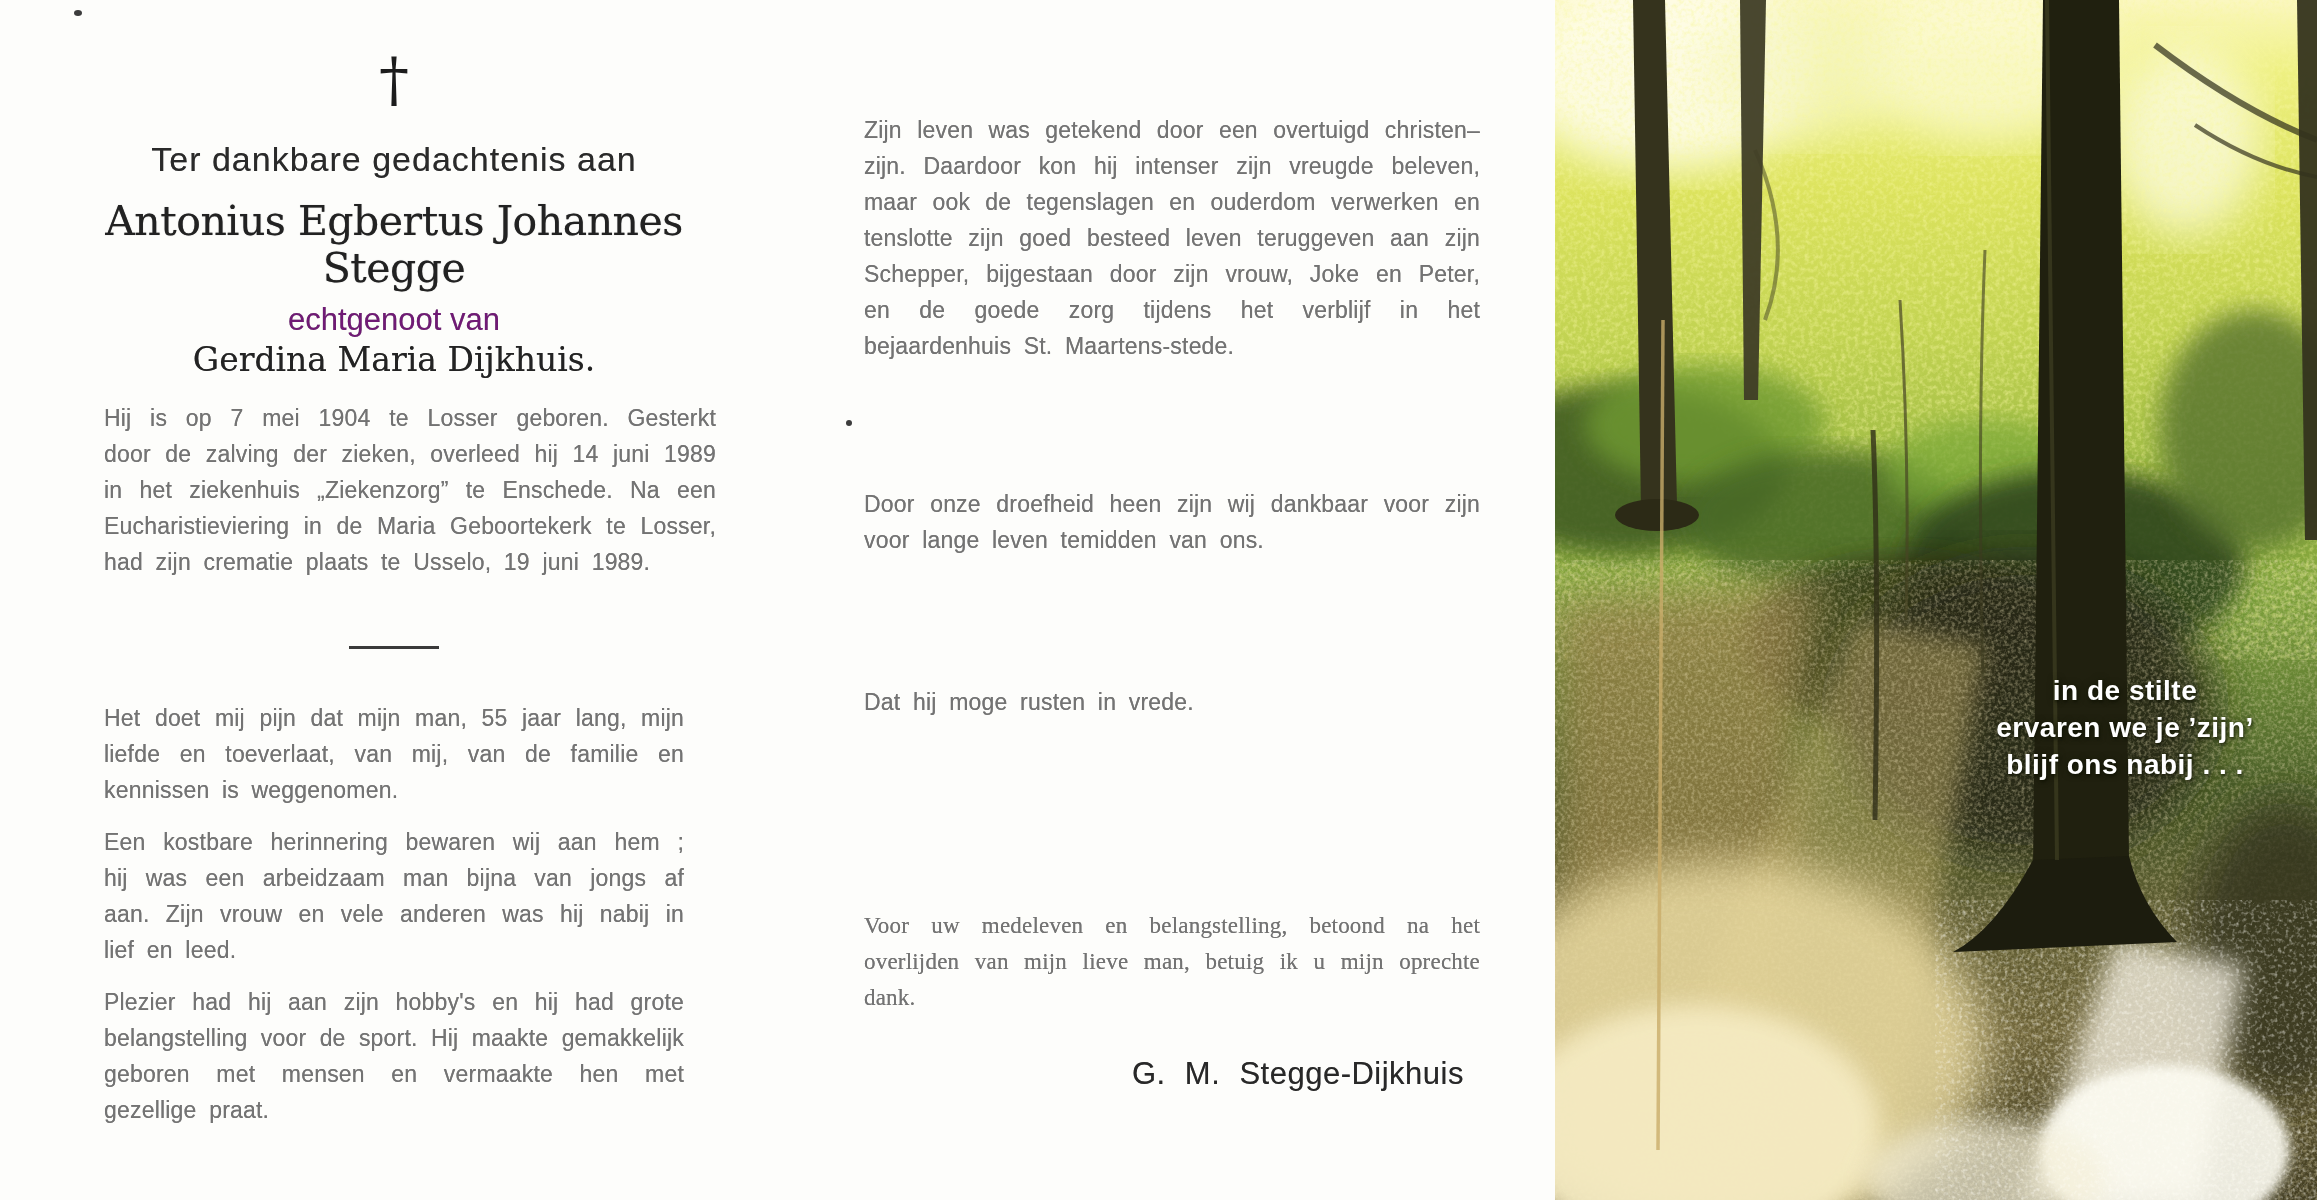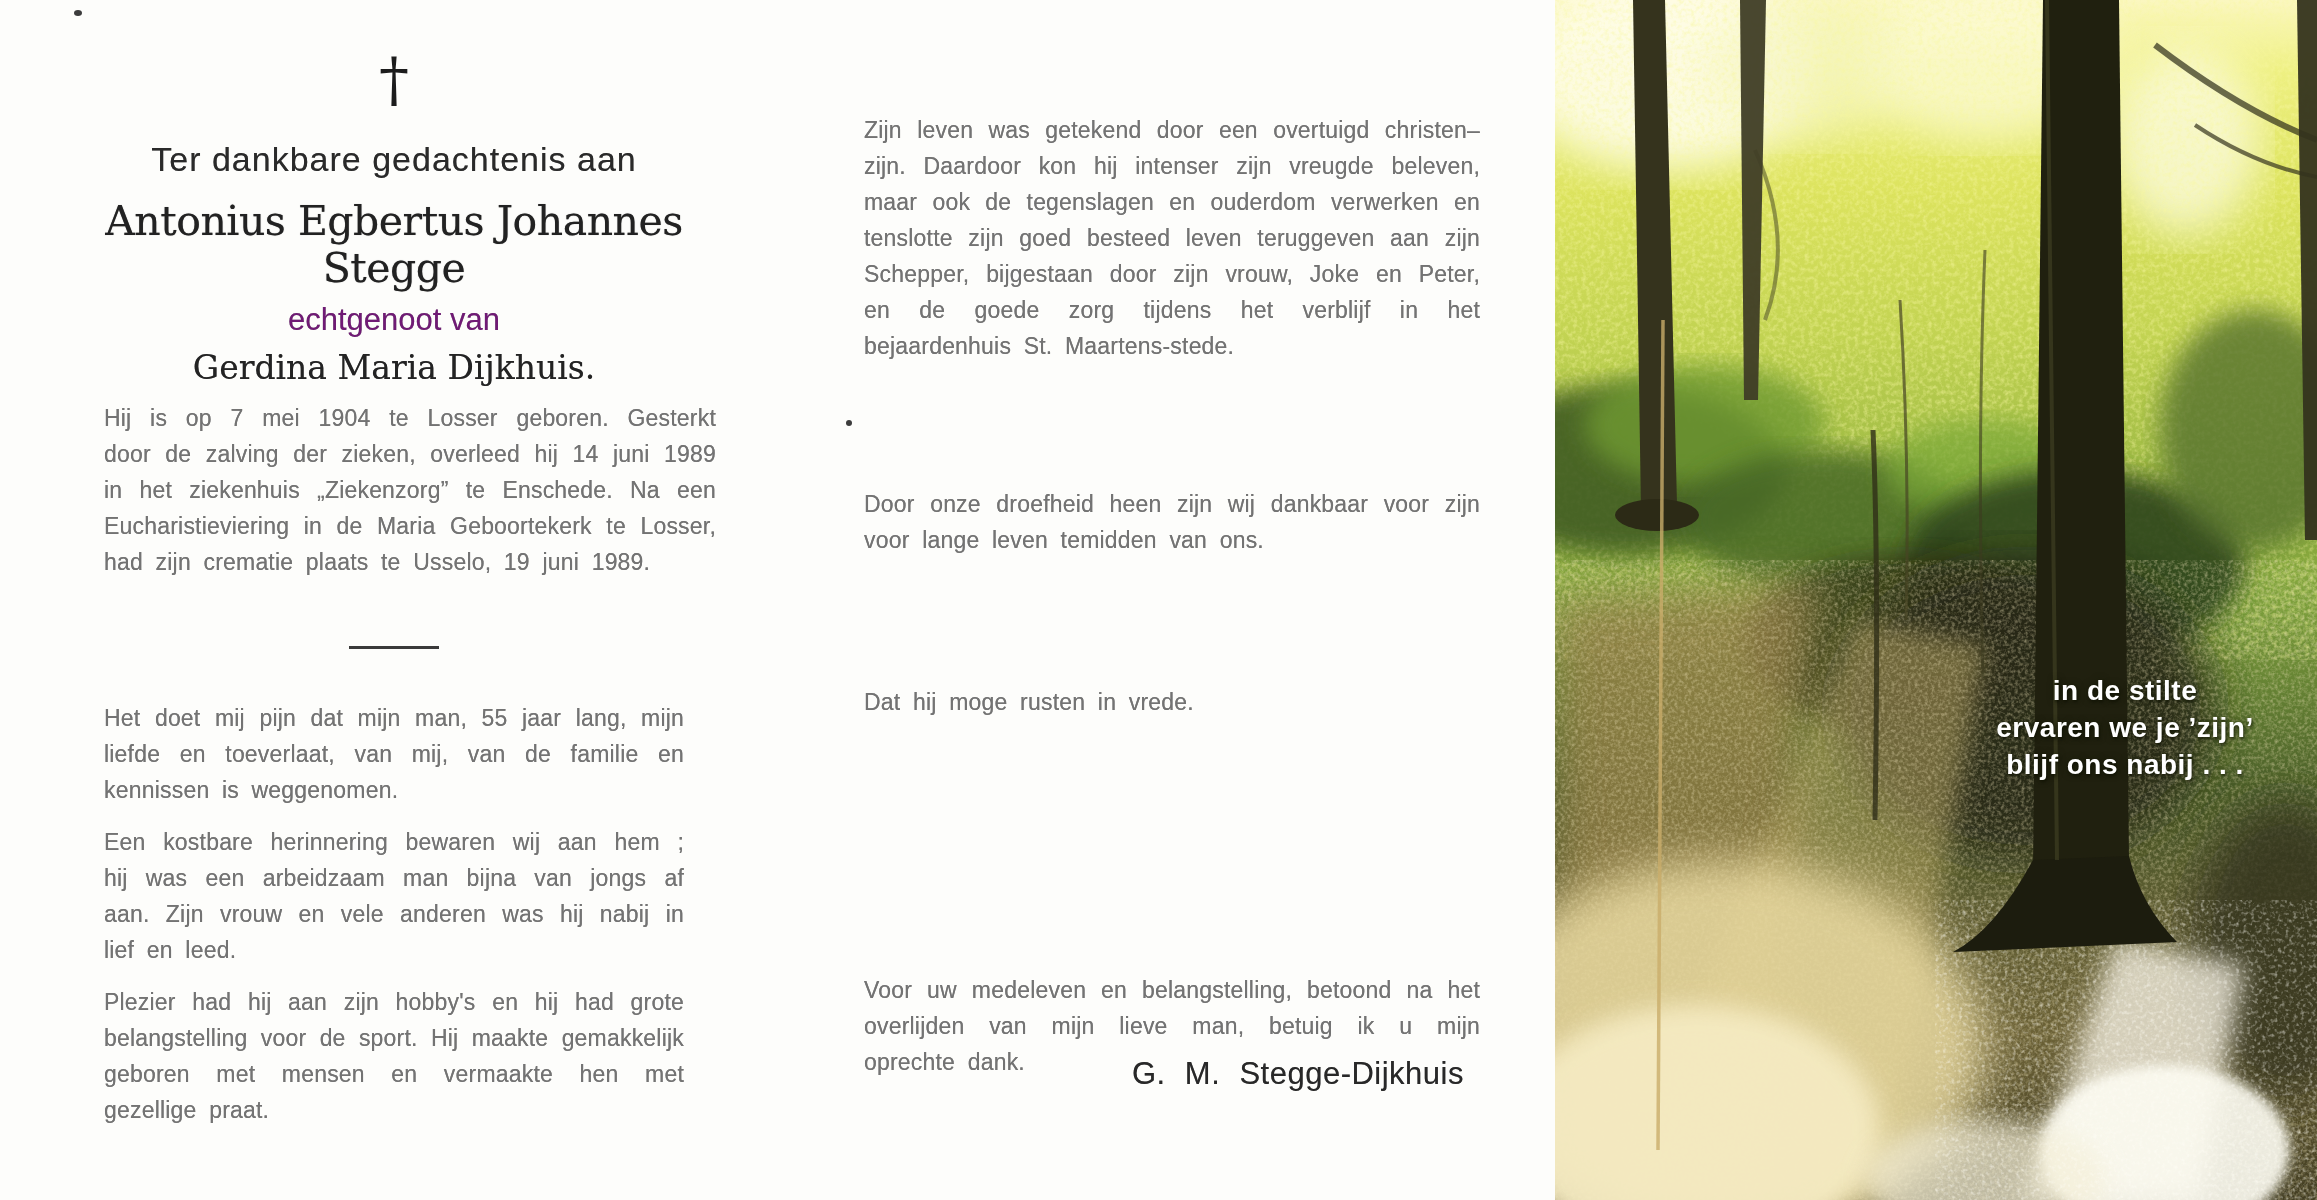--- a/index.html
+++ b/index.html
@@ -26,21 +26,21 @@
     text-align:center;font-family:"DejaVu Serif",serif;font-size:41px;
     line-height:47px;letter-spacing:-0.5px;color:#222;
     text-shadow:0 0 .7px rgba(30,30,30,.6);
   }
   .relation{
     text-align:center;font-size:31px;color:#701a75;
     text-shadow:0 0 .5px rgba(40,40,40,.5);
   }
   .spouse{
     text-align:center;font-family:"DejaVu Serif",serif;font-size:33px;
-    color:#232323;text-shadow:0 0 .6px rgba(30,30,30,.55);margin-top:8px;
+    color:#232323;text-shadow:0 0 .6px rgba(30,30,30,.55);
   }
   .body-par{
     font-size:23px;line-height:36px;text-align:justify;word-spacing:6px;
     letter-spacing:.2px;color:#737373;
     text-shadow:0 0 .6px rgba(45,45,45,.55);
     margin:16px;
   }
   .divider{
     position:absolute;width:90px;height:0;border-top:3px solid #3a3a3a;
     left:261px;
@@ -82,21 +82,21 @@
       <p class="body-par">Het doet mij pijn dat mijn man, 55 jaar lang, mijn liefde  en toeverlaat, van mij, van de familie en kennissen is weggenomen.</p>
       <p class="body-par">Een kostbare herinnering bewaren wij aan hem ; hij was een arbeidzaam man bijna van jongs af aan. Zijn vrouw en vele anderen  was hij nabij in lief en leed.</p>
       <p class="body-par">Plezier had hij aan zijn hobby's en hij had grote belangstelling voor de sport. Hij maakte gemakkelijk geboren met mensen en vermaakte hen met gezellige praat.</p>
     </div>
   </div>
 
   <div class="col col2">
     <p class="blk body-par" style="top:96px;">Zijn leven was getekend door een overtuigd christen–zijn.  Daardoor kon hij intenser zijn vreugde beleven, maar ook de tegenslagen en ouderdom verwerken en tenslotte zijn goed besteed leven teruggeven aan zijn Schepper, bijgestaan door zijn vrouw, Joke en Peter, en de goede zorg tijdens het verblijf in het bejaardenhuis St. Maartens-stede.</p>
     <p class="blk body-par" style="top:470px;">Door onze droefheid heen zijn wij dankbaar voor zijn voor lange leven temidden van ons.</p>
     <p class="blk body-par" style="top:668px;">Dat hij moge rusten in vrede.</p>
-    <p class="blk body-par" style="top:956px;">Voor uw medeleven en belangstelling, betoond na het overlijden van mijn lieve man, betuig ik u mijn oprechte dank.</p>
+    <p class="blk body-par" style="top:892px;font-family:Liberation Serif, serif;">Voor uw medeleven en belangstelling, betoond na het overlijden van mijn lieve man, betuig ik u mijn oprechte dank.</p>
     <div class="blk sig" style="top:1056px;">G. M. Stegge-Dijkhuis</div>
   </div>
 
   <div class="speck" style="left:74px;top:10px;width:8px;height:6px;"></div>
   <div class="speck" style="left:846px;top:420px;width:6px;height:6px;"></div>
 
   <div class="photo">
     <svg width="762" height="1200" viewBox="0 0 762 1200" xmlns="http://www.w3.org/2000/svg">
       <defs>
         <linearGradient id="bg" x1="0" y1="0" x2="0" y2="1">

